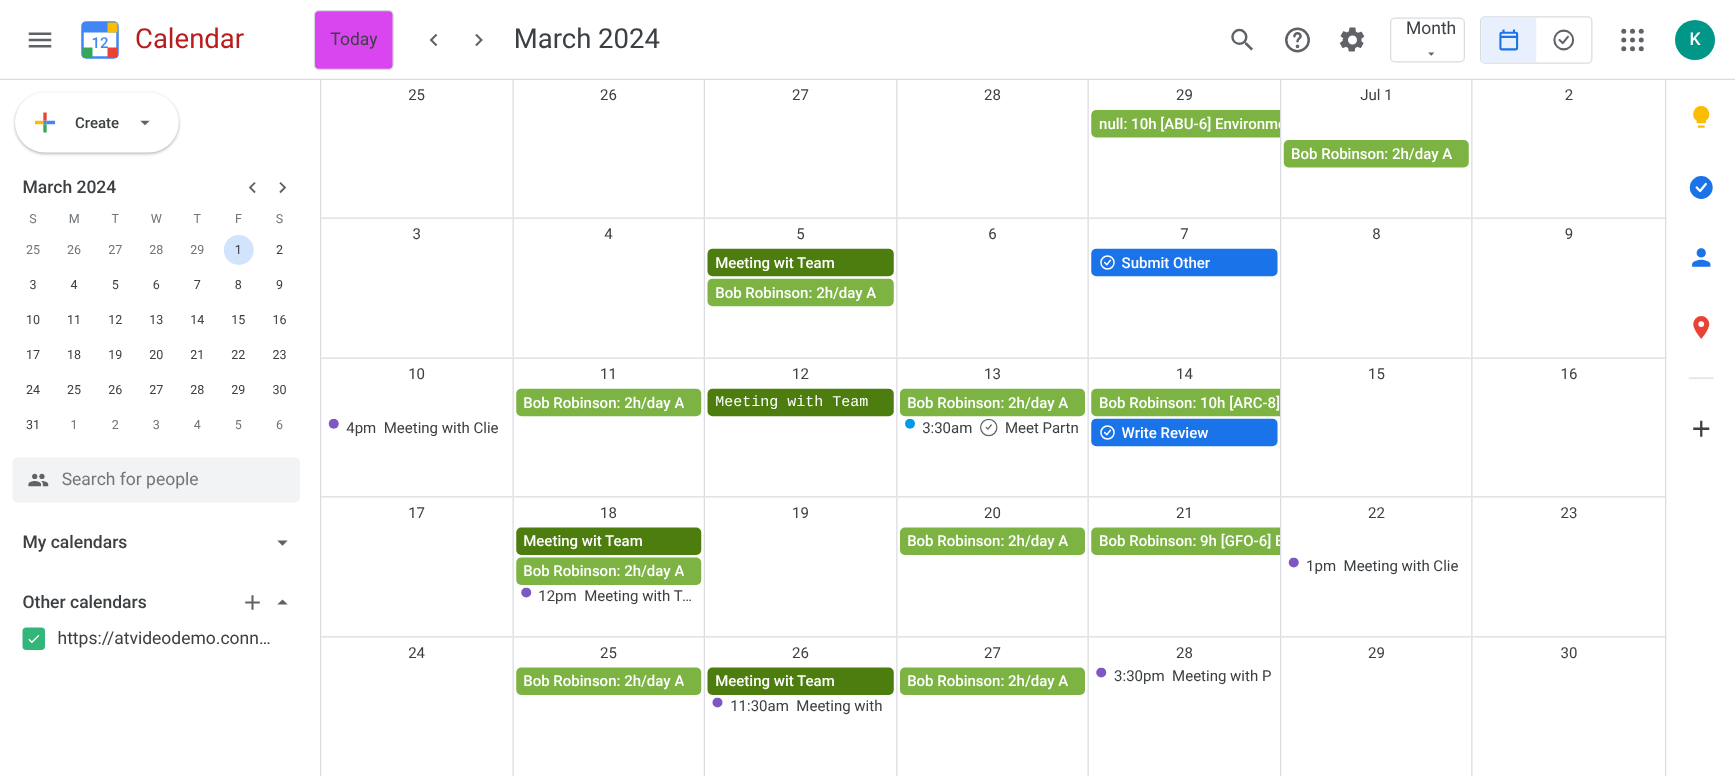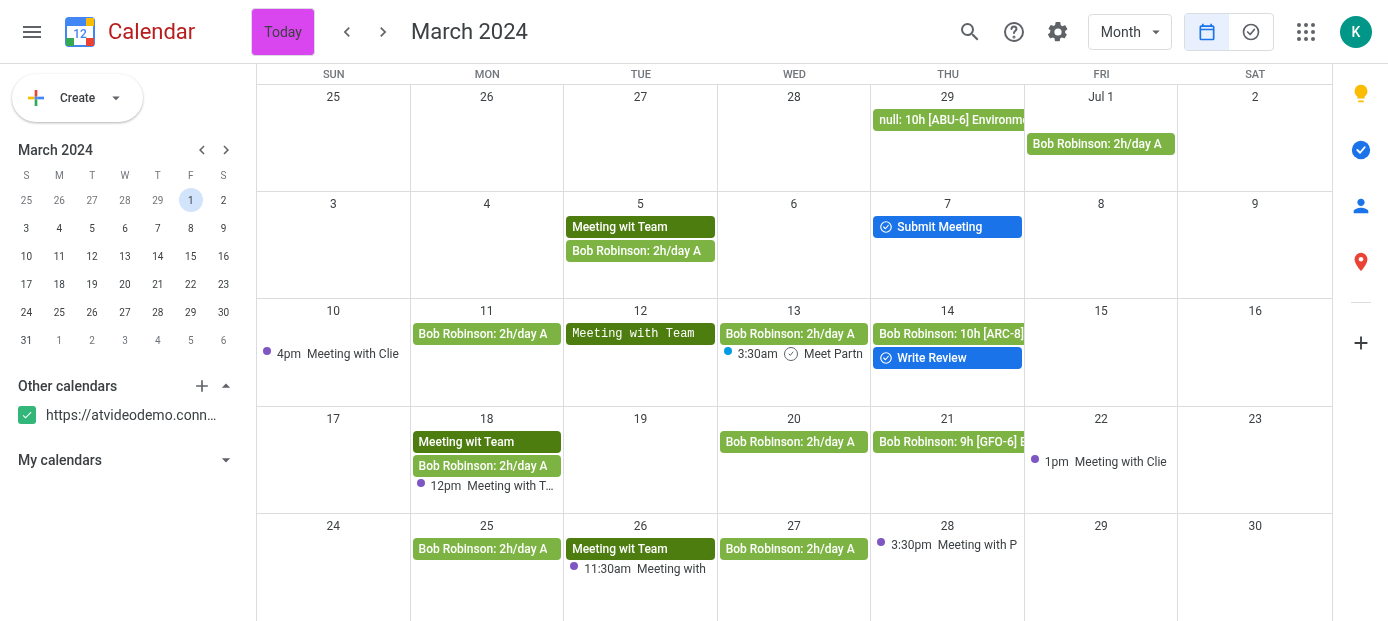--- a/index.html
+++ b/index.html
@@ -8,21 +8,21 @@
 .menu-icon { width: 48px; height: 48px; display: flex; align-items: center; justify-content: center; cursor: pointer; border-radius: 50%; }
 .logo-box { display: flex; align-items: center; gap: 8px; padding-left: 4px; }
 .logo-img { width: 40px; height: 40px; position: relative; }
 .app-title { font-size: 22px; color: #b91c1c; font-weight: 400; }
 .today-btn { margin-left: 56px; height: 48px; padding: 0 12px; border: 1px solid #dadce0; border-radius: 4px; background: #d946ef; font-size: 14px; color: #3c4043; cursor: pointer; font-family: inherit; }
 .nav-arrows { display: flex; margin-left: 16px; gap: 4px; }
 .nav-arrow { width: 32px; height: 32px; display: flex; align-items: center; justify-content: center; cursor: pointer; border-radius: 50%; color: #5f6368; }
 .month-title { font-size: 22px; color: #3c4043; margin-left: 12px; font-weight: 400; }
 .spacer { flex: 1; }
 .hdr-icon { width: 40px; height: 40px; display: flex; align-items: center; justify-content: center; cursor: pointer; border-radius: 50%; color: #5f6368; margin: 0 2px; }
-.view-select { height: 36px; padding: 0 6px 0 12px; border: 1px solid #dadce0; border-radius: 4px; background: #fff; font-size: 14px; color: #3c4043; cursor: pointer; display: flex; align-items: center; gap: 6px; margin-left: 8px; }
+.view-select { height: 36px; padding: 0 6px 0 12px; border: 1px solid #dadce0; border-radius: 4px; background: #fff; font-size: 14px; color: #3c4043; cursor: pointer; display: flex; align-items: center; gap: 6px; margin-left: 8px; flex-direction: column; }
 .tool-group { display: flex; border: 1px solid #dadce0; border-radius: 4px; margin-left: 12px; overflow: hidden; }
 .tool-btn { width: 44px; height: 36px; display: flex; align-items: center; justify-content: center; cursor: pointer; color: #5f6368; }
 .tool-btn.active { background: #e8f0fe; color: #1a73e8; }
 .apps-icon { margin-left: 12px; }
 .avatar { width: 32px; height: 32px; border-radius: 50%; background: #009688; color: #fff; display: flex; align-items: center; justify-content: center; font-weight: 500; margin-left: 12px; margin-right: 8px; cursor: pointer; }
 
 .body { display: flex; height: calc(100% - 64px); }
 .sidebar { width: 256px; padding: 10px 16px 0 10px; overflow-y: auto; }
 .create-btn { height: 48px; padding: 0 18px 0 12px; border-radius: 24px; box-shadow: 0 1px 3px rgba(0,0,0,0.2), 0 1px 2px rgba(0,0,0,0.12); display: inline-flex; align-items: center; gap: 12px; cursor: pointer; background: #fff; margin-bottom: 16px; margin-left: 2px; }
 .create-plus { width: 24px; height: 24px; }
@@ -325,20 +325,35 @@
           <span>4</span>
         </div>
         <div class="mini-cell outside">
           <span>5</span>
         </div>
         <div class="mini-cell outside">
           <span>6</span>
         </div>
       </div>
 
+    <div class="search-people">
+      <svg width="20" height="20" viewBox="0 0 24 24" fill="#5f6368">
+          <path d="M16 11c1.66 0 2.99-1.34 2.99-3S17.66 5 16 5s-3 1.34-3 3 1.34 3 3 3zm-8 0c1.66 0 2.99-1.34 2.99-3S9.66 5 8 5 5 6.34 5 8s1.34 3 3 3zm0 2c-2.33 0-7 1.17-7 3.5V19h14v-2.5c0-2.33-4.67-3.5-7-3.5zm8 0c-.29 0-.62.02-.97.05 1.16.84 1.97 1.97 1.97 3.45V19h6v-2.5c0-2.33-4.67-3.5-7-3.5z"></path>
+        </svg>
+      <input placeholder="Search for people" style="">
+    </div>
+
+    <div class="section">
+      <div class="section-header">
+        <span>My calendars</span>
+        <svg width="20" height="20" viewBox="0 0 24 24" fill="#5f6368">
+            <path d="M7 10l5 5 5-5z"></path>
+          </svg>
+      </div>
+    </div>
 
     <div class="section">
       <div class="section-header">
         <span>Other calendars</span>
         <div class="section-actions">
           <svg width="20" height="20" viewBox="0 0 24 24" fill="#5f6368">
               <path d="M19 13h-6v6h-2v-6H5v-2h6V5h2v6h6v2z"></path>
             </svg>
           <svg width="20" height="20" viewBox="0 0 24 24" fill="#5f6368">
               <path d="M7 14l5-5 5 5z"></path>
@@ -347,42 +362,24 @@
       </div>
       <div class="cal-item">
         <div class="cal-checkbox">
             <svg width="12" height="12" viewBox="0 0 24 24" fill="#fff">
               <path d="M9 16.17L4.83 12l-1.42 1.41L9 19 21 7l-1.41-1.41z"></path>
             </svg>
           </div>
         <span style="overflow:hidden;text-overflow:ellipsis;white-space:nowrap;">https://atvideodemo.conn…</span>
       </div>
     </div>
-
-    <div class="section">
-      <div class="section-header">
-        <span>My calendars</span>
-        <svg width="20" height="20" viewBox="0 0 24 24" fill="#5f6368">
-            <path d="M7 10l5 5 5-5z"></path>
-          </svg>
-      </div>
-    </div>
   </div>
 
   <div class="main">
     <div class="grid">
-      <div class="dow-row" id="dow-row">
-          <div class="dow">SUN</div>
-          <div class="dow">MON</div>
-          <div class="dow">TUE</div>
-          <div class="dow">WED</div>
-          <div class="dow">THU</div>
-          <div class="dow">FRI</div>
-          <div class="dow">SAT</div>
-        </div>
       <div class="weeks" id="weeks">
           <div class="week">
             <div class="day">
               <div class="day-num">25</div>
               <div class="event-row"></div>
               <div class="event-row"></div>
             </div>
             <div class="day">
               <div class="day-num">26</div>
               <div class="event-row"></div>
@@ -461,21 +458,21 @@
             </div>
             <div class="day">
               <div class="day-num">7</div>
               <div class="event-row" style="overflow: visible;">
                 <div class="chip blue" style="left: 2px; width: calc(100% - 4px);">
                   <div class="chip-inner">
                     <svg width="14" height="14" viewBox="0 0 24 24" fill="none" stroke="#fff" stroke-width="2">
                       <circle cx="12" cy="12" r="9"></circle>
                       <path d="M8 12l3 3 5-6" stroke-linecap="round" stroke-linejoin="round"></path>
                     </svg>
-                    <span>Submit Meeting</span>
+                    <span>Submit Other</span>
                   </div>
                 </div>
               </div>
               <div class="event-row"></div>
             </div>
             <div class="day">
               <div class="day-num">8</div>
               <div class="event-row"></div>
               <div class="event-row"></div>
             </div>

